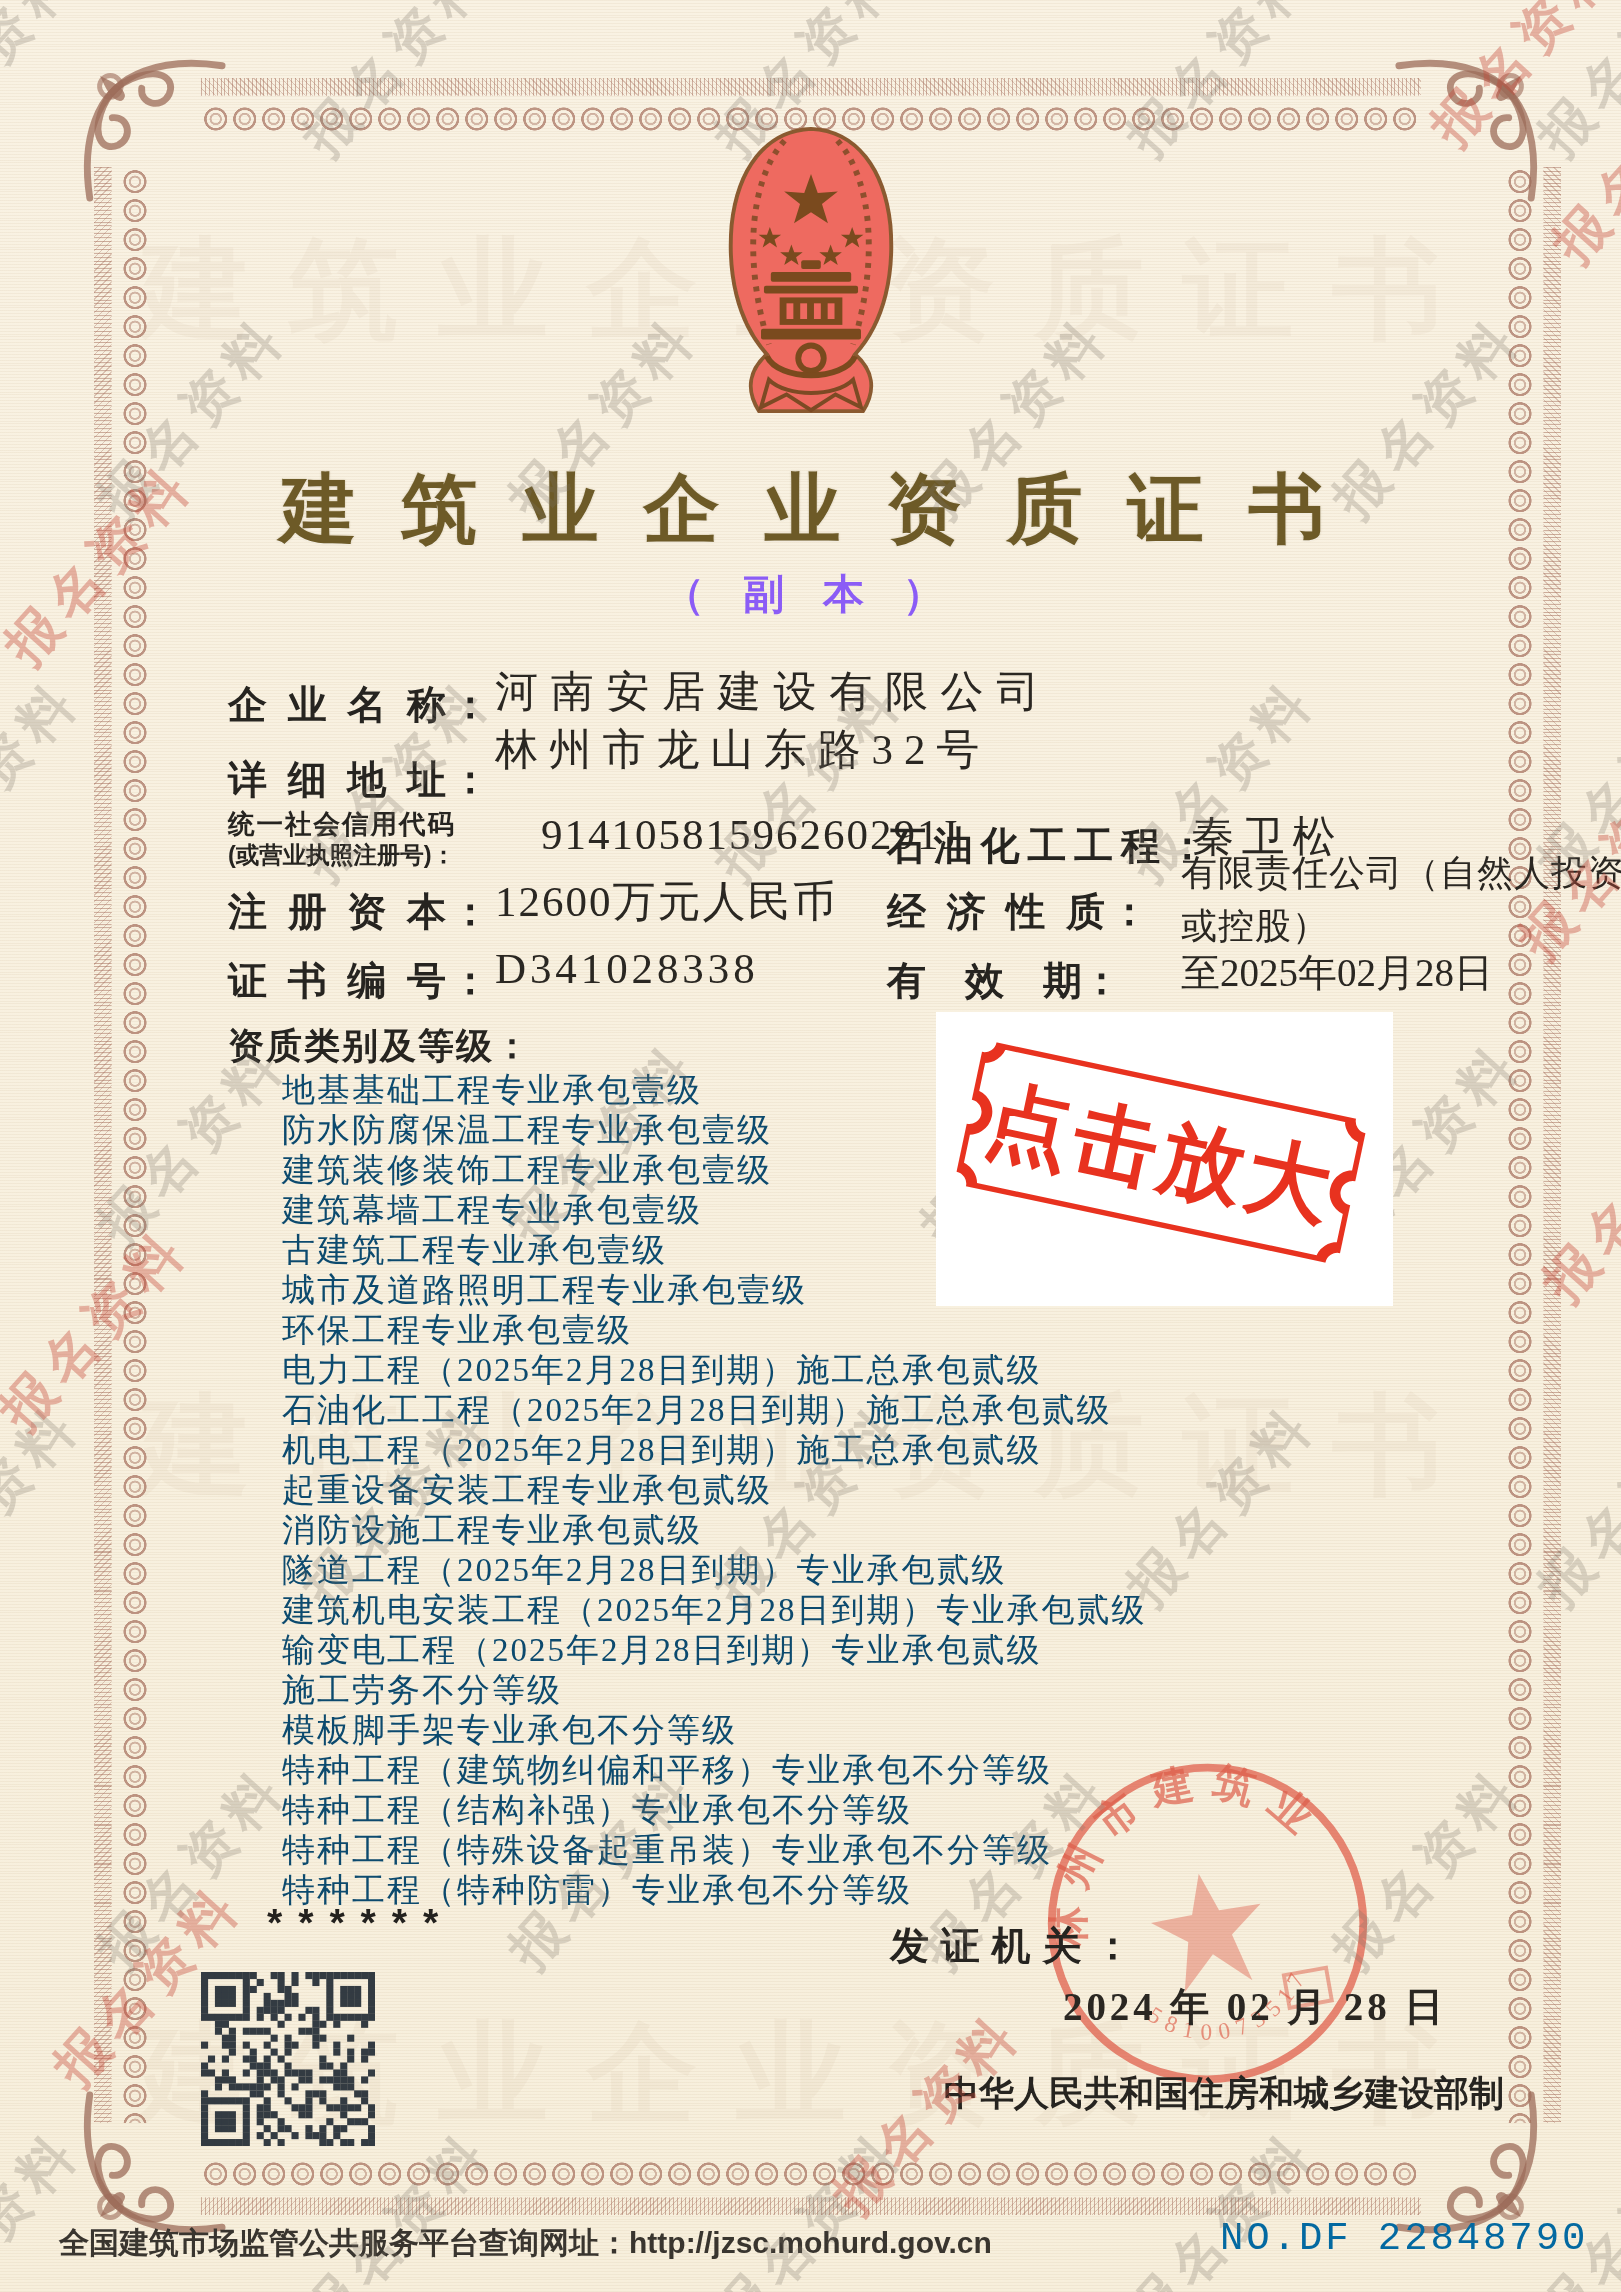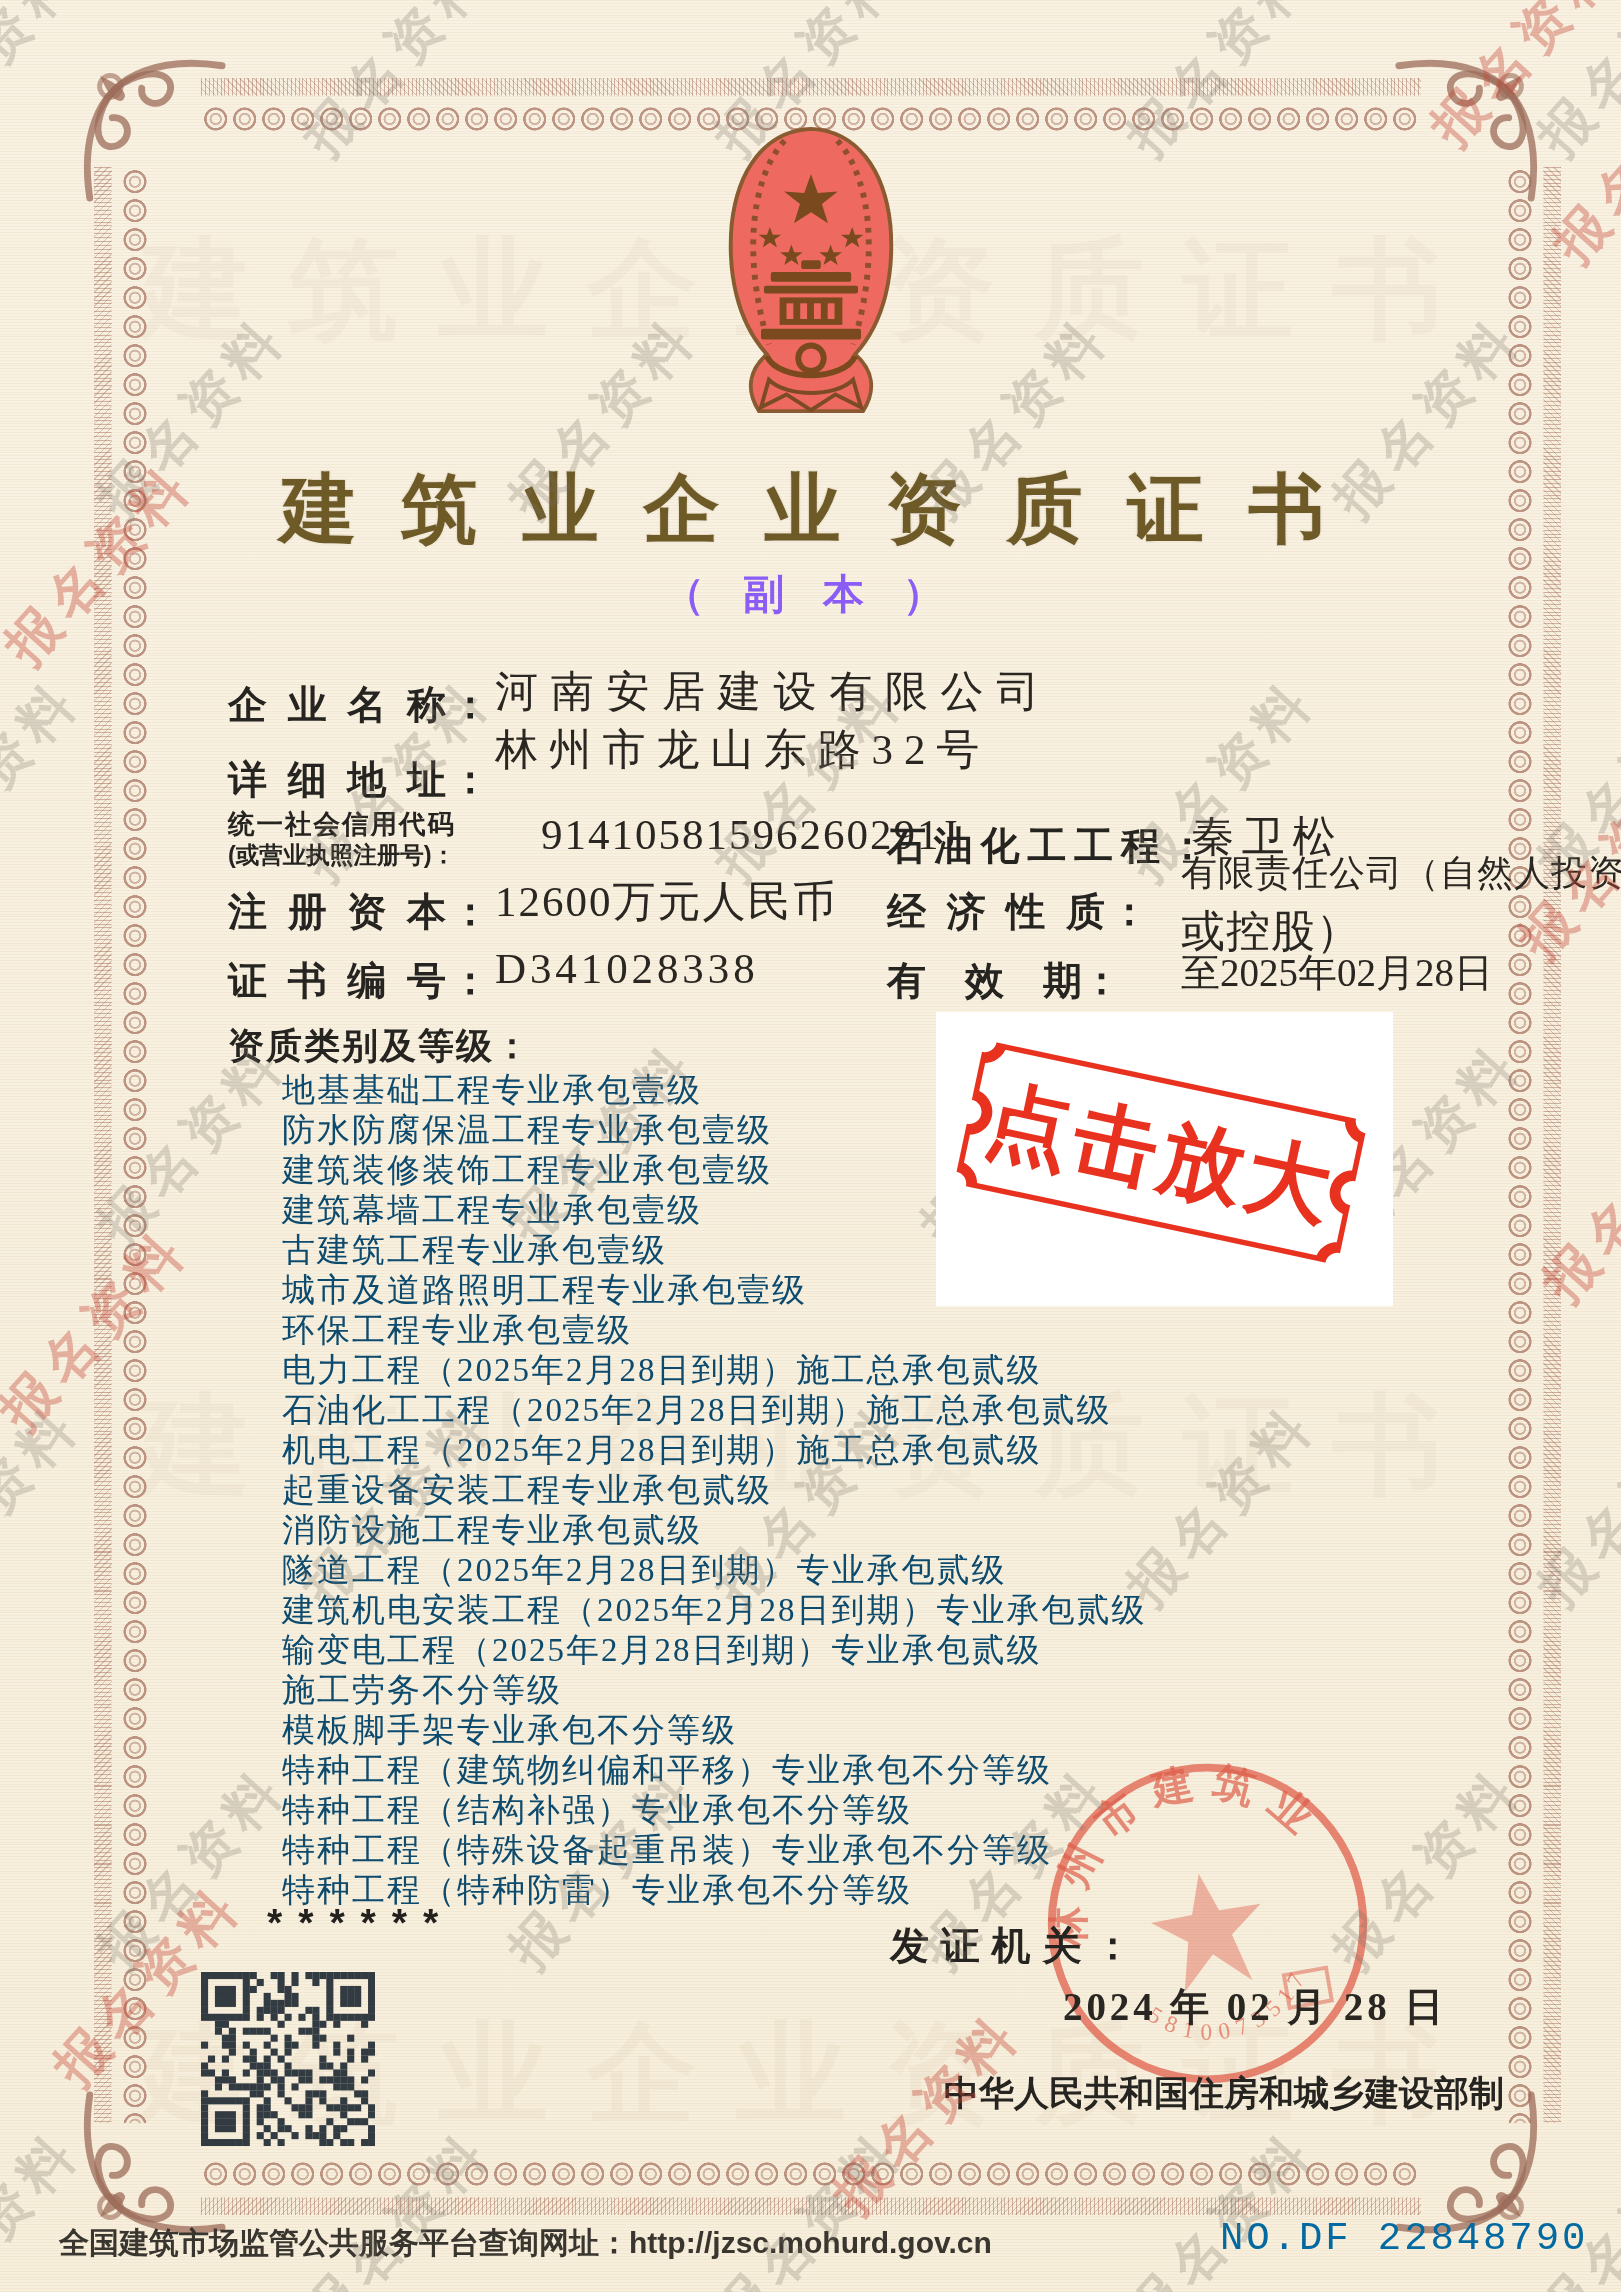--- a/index.html
+++ b/index.html
@@ -187,21 +187,21 @@
   <div class="abs val" style="left:541px;top:810px;font-size:43px;letter-spacing:2px;">91410581596260291J</div>
 
   <div class="abs lab" style="left:887px;top:819px;font-size:39px;letter-spacing:7.8px;">石油化工工程：</div>
   <div class="abs val" style="left:1191px;top:808px;font-size:43px;letter-spacing:7.8px;">秦卫松</div>
 
   <div class="abs lab" style="left:228px;top:885px;font-size:39px;letter-spacing:4.9px;">注 册 资 本：</div>
   <div class="abs val" style="left:495px;top:873px;font-size:43px;letter-spacing:2px;">12600万元人民币</div>
 
   <div class="abs lab" style="left:887px;top:885px;font-size:39px;letter-spacing:4.9px;">经 济 性 质：</div>
   <div class="abs val" style="left:1181px;top:849px;font-size:36px;letter-spacing:1px;">有限责任公司（自然人投资</div>
-  <div class="abs val" style="left:1181px;top:902px;font-size:44px;letter-spacing:1px;">或控股）</div>
+  <div class="abs val" style="left:1181px;top:902px;font-size:36px;letter-spacing:1px;">或控股）</div>
 
   <div class="abs lab" style="left:228px;top:954px;font-size:39px;letter-spacing:4.9px;">证 书 编 号：</div>
   <div class="abs val" style="left:495px;top:944px;font-size:43px;letter-spacing:3.9px;">D341028338</div>
 
   <div class="abs lab" style="left:887px;top:954px;font-size:39px;">有　效　期：</div>
   <div class="abs val" style="left:1181px;top:946px;font-size:39px;">至2025年02月28日</div>
 
   <div class="abs lab" style="left:228px;top:1022px;font-size:36px;letter-spacing:2px;">资质类别及等级：</div>
   <div class="abs quals" style="left:282px;top:1070px;">
       <div>地基基础工程专业承包壹级</div>

